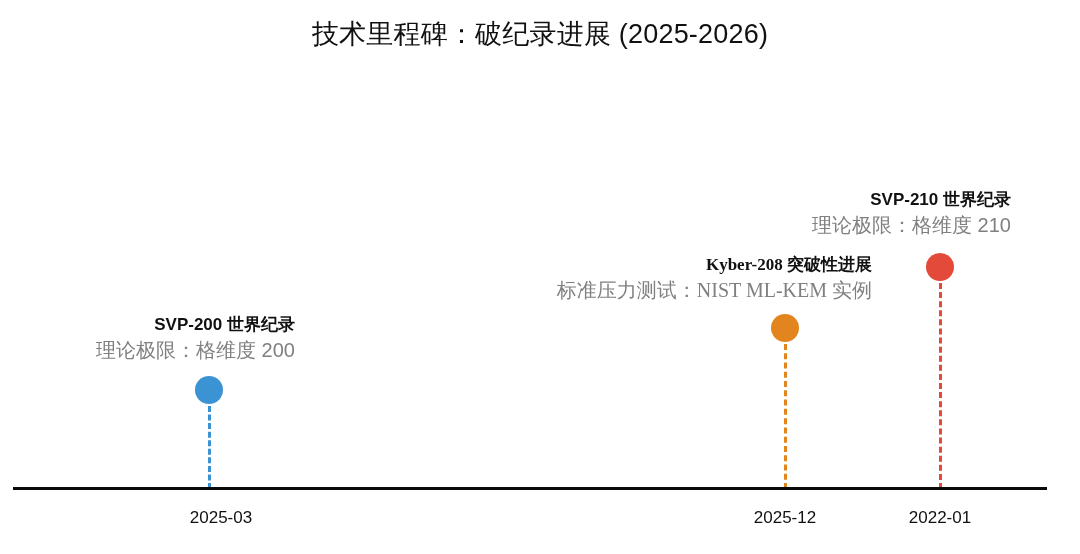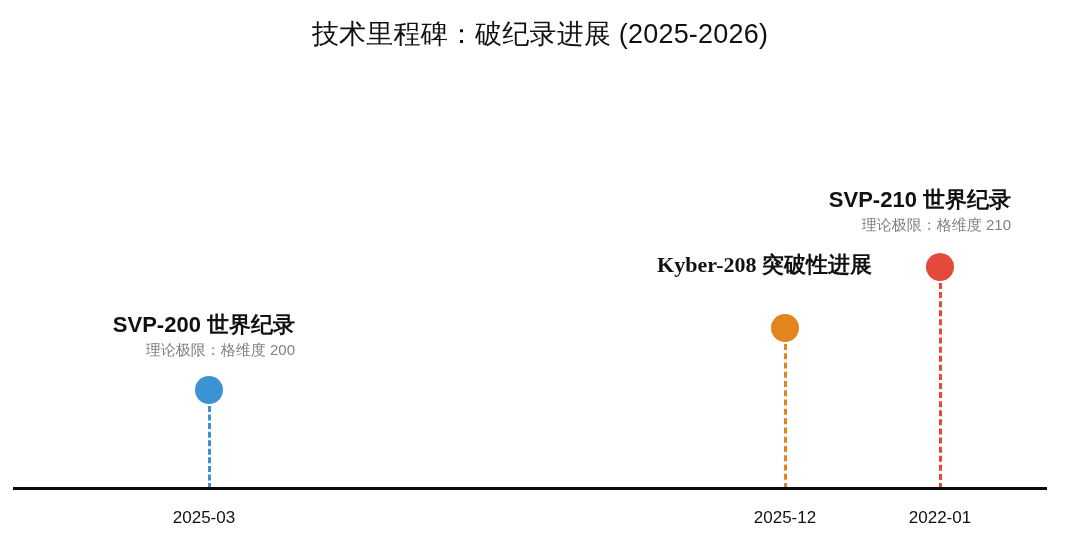--- a/index.html
+++ b/index.html
@@ -61,27 +61,27 @@
     left: -14px;
     background: #3b93d3;
   }
   .milestone-labels {
     position: absolute;
     text-align: right;
     white-space: nowrap;
     transform: translateX(-100%);
   }
   .milestone-title {
-    font-size: 22px;
+    font-size: 17px;
     font-weight: 700;
     color: #111111;
     line-height: 26px;
   }
   .milestone-subtitle {
-    font-size: 15px;
+    font-size: 20px;
     font-weight: 400;
     color: #808080;
     line-height: 24px;
   }
   .tick-label {
     position: absolute;
     top: 508px;
     font-size: 17px;
     color: #111111;
     text-align: center;
@@ -104,32 +104,33 @@
       <div class="milestone-labels" style="left: 295px; top: 312px;">
         <div class="milestone-title">SVP-200 世界纪录</div>
         <div class="milestone-subtitle">理论极限：格维度 200</div>
       </div>
       <div class="milestone" style="left: 785px;">
         <div class="milestone-stem" style="top: 344px; height: 145px; border-left-color: rgb(227, 133, 31);"></div>
         <div class="milestone-marker" style="top: 314px; background: rgb(227, 133, 31);"></div>
       </div>
       <div class="milestone-labels" style="left: 872px; top: 252px; font-family: Liberation Serif, serif;">
         <div class="milestone-title">Kyber-208 突破性进展</div>
+        <div class="milestone-subtitle">标准压力测试：NIST ML-KEM 实例</div>
       </div>
       <div class="milestone" style="left: 940px;">
         <div class="milestone-stem" style="top: 283px; height: 206px; border-left-color: rgb(227, 74, 58);"></div>
         <div class="milestone-marker" style="top: 253px; background: rgb(227, 74, 58);"></div>
       </div>
       <div class="milestone-labels" style="left: 1011px; top: 187px;">
         <div class="milestone-title">SVP-210 世界纪录</div>
         <div class="milestone-subtitle">理论极限：格维度 210</div>
       </div>
     </div>
 
   <div id="timeline-axis" style="left: 13px; top: 487px; width: 1034px; background: rgb(10, 10, 10);"></div>
 
   <div id="ticks-layer">
-      <div class="tick-label" style="left: 204px;">2025-03</div>
+      <div class="tick-label" style="left: 221px;">2025-03</div>
       <div class="tick-label" style="left: 785px;">2025-12</div>
       <div class="tick-label" style="left: 940px;">2022-01</div>
     </div>
 
 </div>
 
 </body></html>

